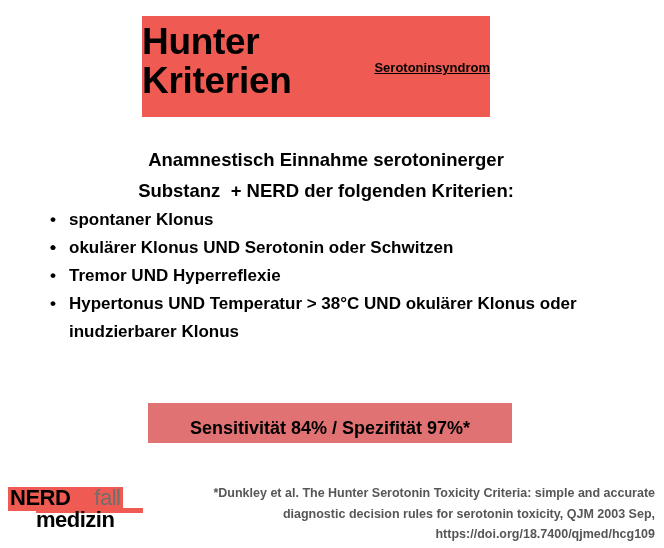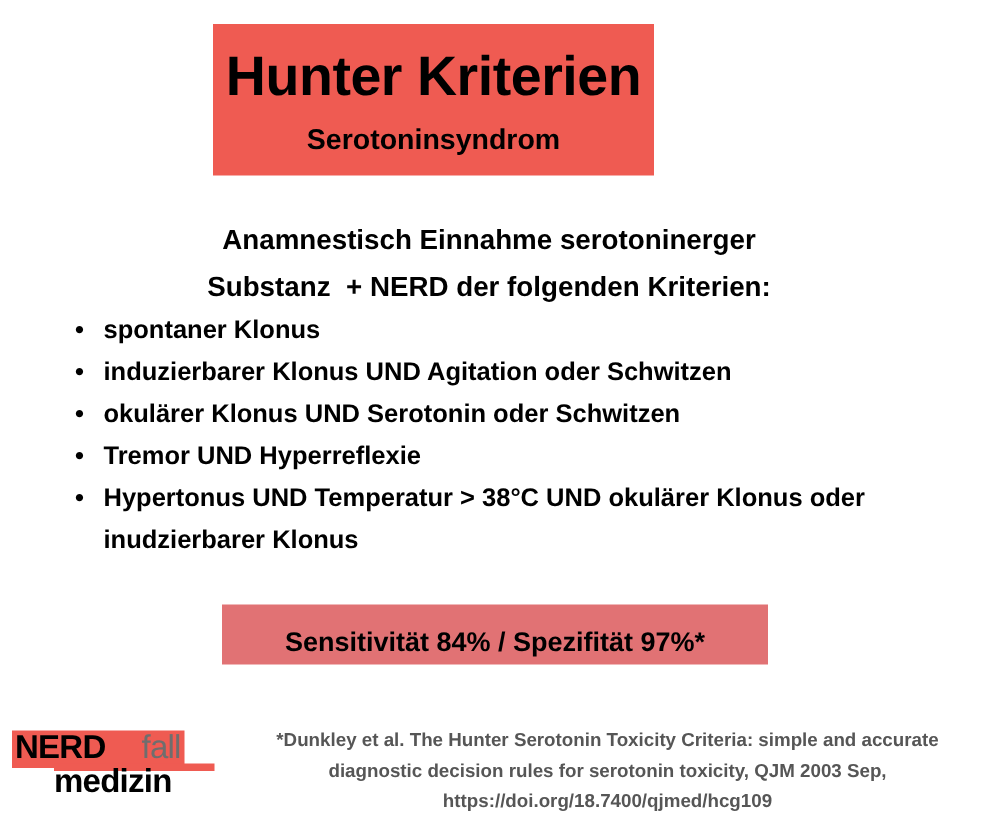--- a/index.html
+++ b/index.html
@@ -14,43 +14,44 @@
     color: #000000;
     position: relative;
     overflow: hidden;
   }
 
   
   .header-banner {
     position: absolute;
     left: 142px;
     top: 16px;
-    width: 294px;
+    width: 348px;
     height: 101px;
     background: #ef5b52;
     display: flex;
-    flex-direction: column;
+    flex-direction: row;
     align-items: center;
     justify-content: center;
     box-sizing: border-box;
     padding-top: 4px;
   }
   .header-title {
     font-size: 37px;
     font-weight: bold;
     letter-spacing: -0.3px;
     line-height: 1.05;
     color: #000000;
     margin-bottom: 13px;
   }
   .header-subtitle {
-    font-size: 19px;
+    font-size: 13px;
     font-weight: bold;
     line-height: 1.1;
     color: #000000;
+    text-decoration: underline;
   }
 
   
   .intro {
     position: absolute;
     left: 0;
     top: 144px;
     width: 652px;
     text-align: center;
   }
@@ -102,21 +103,21 @@
     color: #000000;
     margin-top: 11px;
   }
 
   
   .citation {
     position: absolute;
     right: 9px;
     top: 483px;
     width: 500px;
-    text-align: center;
+    text-align: right;
     color: #565656;
     font-size: 12.5px;
     font-weight: bold;
     line-height: 20.5px;
   }
   .citation-line {
     display: block;
   }
 
   
@@ -180,21 +181,20 @@
   <div class="intro-line">Substanz  + NERD der folgenden Kriterien:</div>
 </div>
 
 <div class="criteria">
   <div class="criteria-item">
     <span class="bullet">•</span>
     <span>spontaner Klonus</span>
   </div>
   <div class="criteria-item">
     <span class="bullet">•</span>
-    <span>induzierbarer Klonus UND Agitation oder Schwitzen</span>
   </div>
   <div class="criteria-item">
     <span class="bullet">•</span>
     <span>okulärer Klonus UND Serotonin oder Schwitzen</span>
   </div>
   <div class="criteria-item">
     <span class="bullet">•</span>
     <span>Tremor UND Hyperreflexie</span>
   </div>
   <div class="criteria-item">

